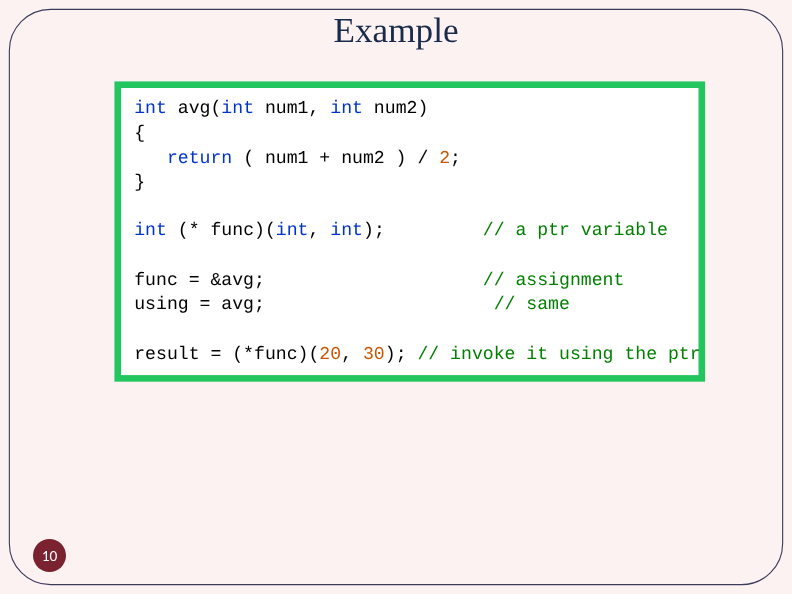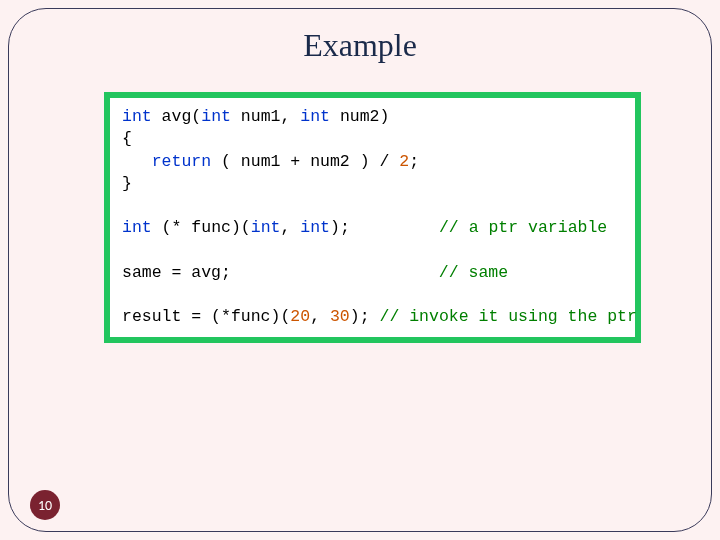--- a/index.html
+++ b/index.html
@@ -17,21 +17,20 @@
     left: 8px;
     right: 8px;
     bottom: 8px;
     border: 1.5px solid #3a3a5a;
     border-radius: 38px;
   }
   .title {
     text-align: center;
     font-size: 32px;
     color: #1a2a4a;
-    margin-top: 18px;
     font-weight: normal;
   }
   .code-box {
     margin: 28px 70px 0 95px;
     border: 6px solid #22c55e;
     background: #ffffff;
     padding: 8px 12px 8px 12px;
   }
   .code-line {
     font-family: 'Courier New', Courier, monospace;
@@ -66,19 +65,20 @@
   <h1 class="title">Example</h1>
 
   <div class="code-box">
     <div class="code-line"><span class="kw">int</span><span> avg(</span><span class="kw">int</span><span> num1, </span><span class="kw">int</span><span> num2)</span></div>
     <div class="code-line"><span>{</span></div>
     <div class="code-line"><span class="kw">   return</span><span> ( num1 + num2 ) / </span><span class="num">2</span><span>;</span></div>
     <div class="code-line"><span>}</span></div>
     <div class="code-line"><span> </span></div>
     <div class="code-line"><span class="kw">int</span><span> (* func)(</span><span class="kw">int</span><span>, </span><span class="kw">int</span><span>);         </span><span class="cmt">// a ptr variable</span></div>
     <div class="code-line"><span> </span></div>
-    <div class="code-line"><span>same = avg;                     </span><span class="cmt">// same</span></div>
+    <div class="code-line"><span>func = &amp;avg;                    </span><span class="cmt">// assignment</span></div>
+    <div class="code-line"><span>using = avg;                     </span><span class="cmt">// same</span></div>
     <div class="code-line"><span> </span></div>
     <div class="code-line"><span>result = (*func)(</span><span class="num">20</span><span>, </span><span class="num">30</span><span>); </span><span class="cmt">// invoke it using the ptr</span></div>
   </div>
 </div>
 
 <div class="page-num">10</div>
 
 </body></html>

